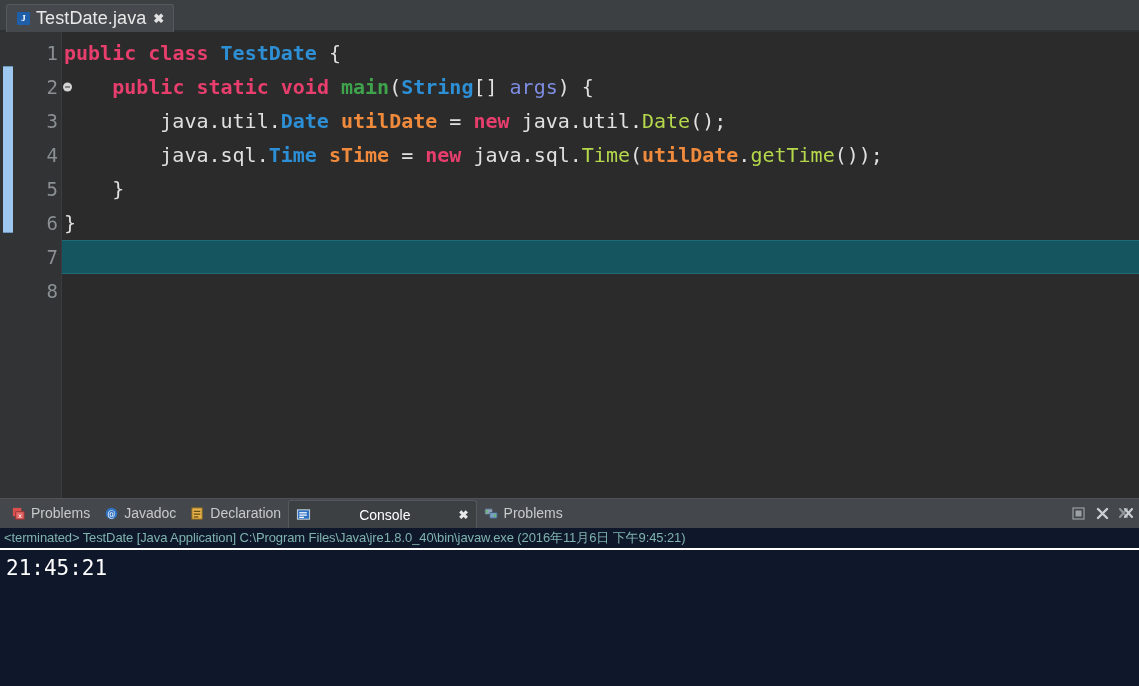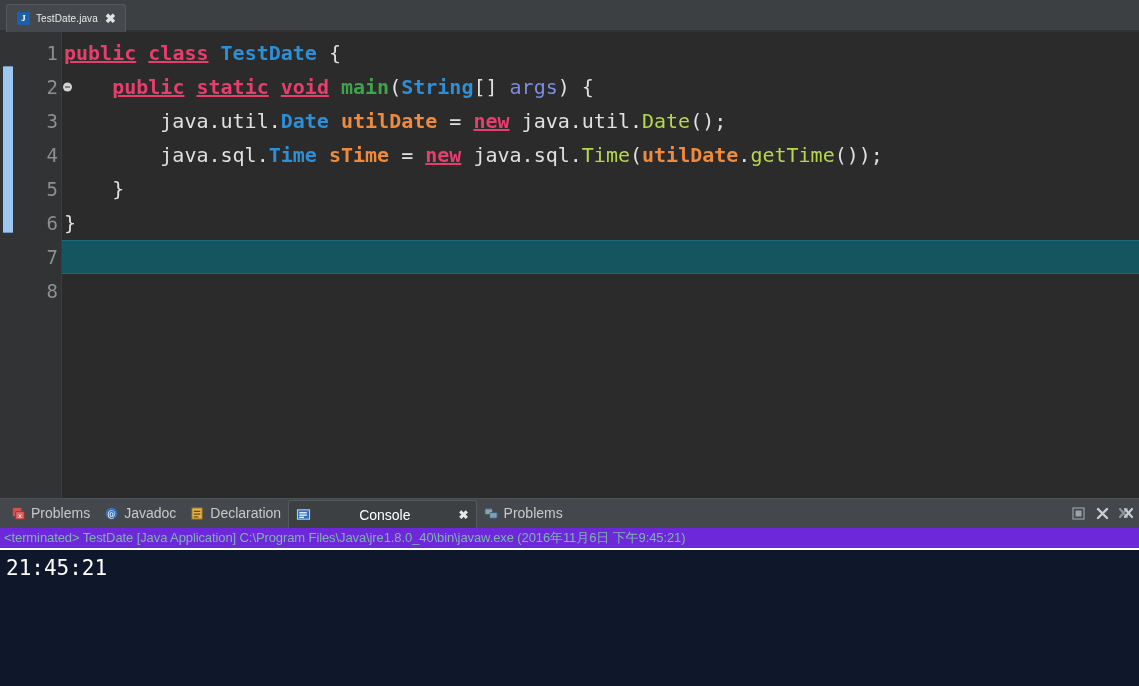--- a/index.html
+++ b/index.html
@@ -49,21 +49,21 @@
     border-left: 1px solid #55595d;
     border-right: 1px solid #55595d;
     border-radius: 3px 3px 0 0;
     margin-left: 6px;
     position: relative;
     z-index: 2;
     box-sizing: border-box;
   }
   .tab-title {
     color: #e8e8e8;
-    font-size: 10px;
+    font-size: 18px;
     letter-spacing: .1px;
     white-space: nowrap;
   }
   .java-icon {
     width: 13px; height: 13px;
     background: #1f5fa9;
     border-radius: 1px;
     display: inline-flex;
     align-items: center;
     justify-content: center;
@@ -159,21 +159,21 @@
     color: #d8d8d8;
     padding-left: 2px;
     box-sizing: border-box;
   }
   .cline.current {
     background: #15555f;
     border-top: 1px solid #1d6b77;
     border-bottom: 1px solid #1d6b77;
   }
   
-  .kw   { color: #e83e6d; font-weight: bold; text-decoration: underline; }
+  .kw   { color: #e83e6d; font-weight: bold; }
   .type { color: #2d8fd5; font-weight: bold; }
   .meth { color: #3fa34b; font-weight: bold; }
   .var  { color: #f08a3c; font-weight: bold; }
   .call { color: #b6d94c; }
   .ctor { color: #b6d94c; }
   .param{ color: #7d8ce0; }
   .pln  { color: #e0e0e0; }
   .fld  { color: #5cb4e8; font-style: italic; font-weight: bold; }
   .fldc { color: #5cb4e8; font-weight: bold; }
 
@@ -239,21 +239,21 @@
     width: 17px; height: 17px;
     display: flex;
     align-items: center;
     justify-content: center;
     cursor: pointer;
   }
 
   .status-line {
     flex: none;
     height: 22px;
-    background: #6d28d9;
+    background: #0f172a;
     display: flex;
     align-items: center;
     padding-left: 4px;
     border-bottom: 2px solid #ffffff;
     box-sizing: border-box;
   }
   .status-text {
     color: #7fb3ae;
     font-size: 13px;
     white-space: nowrap;

